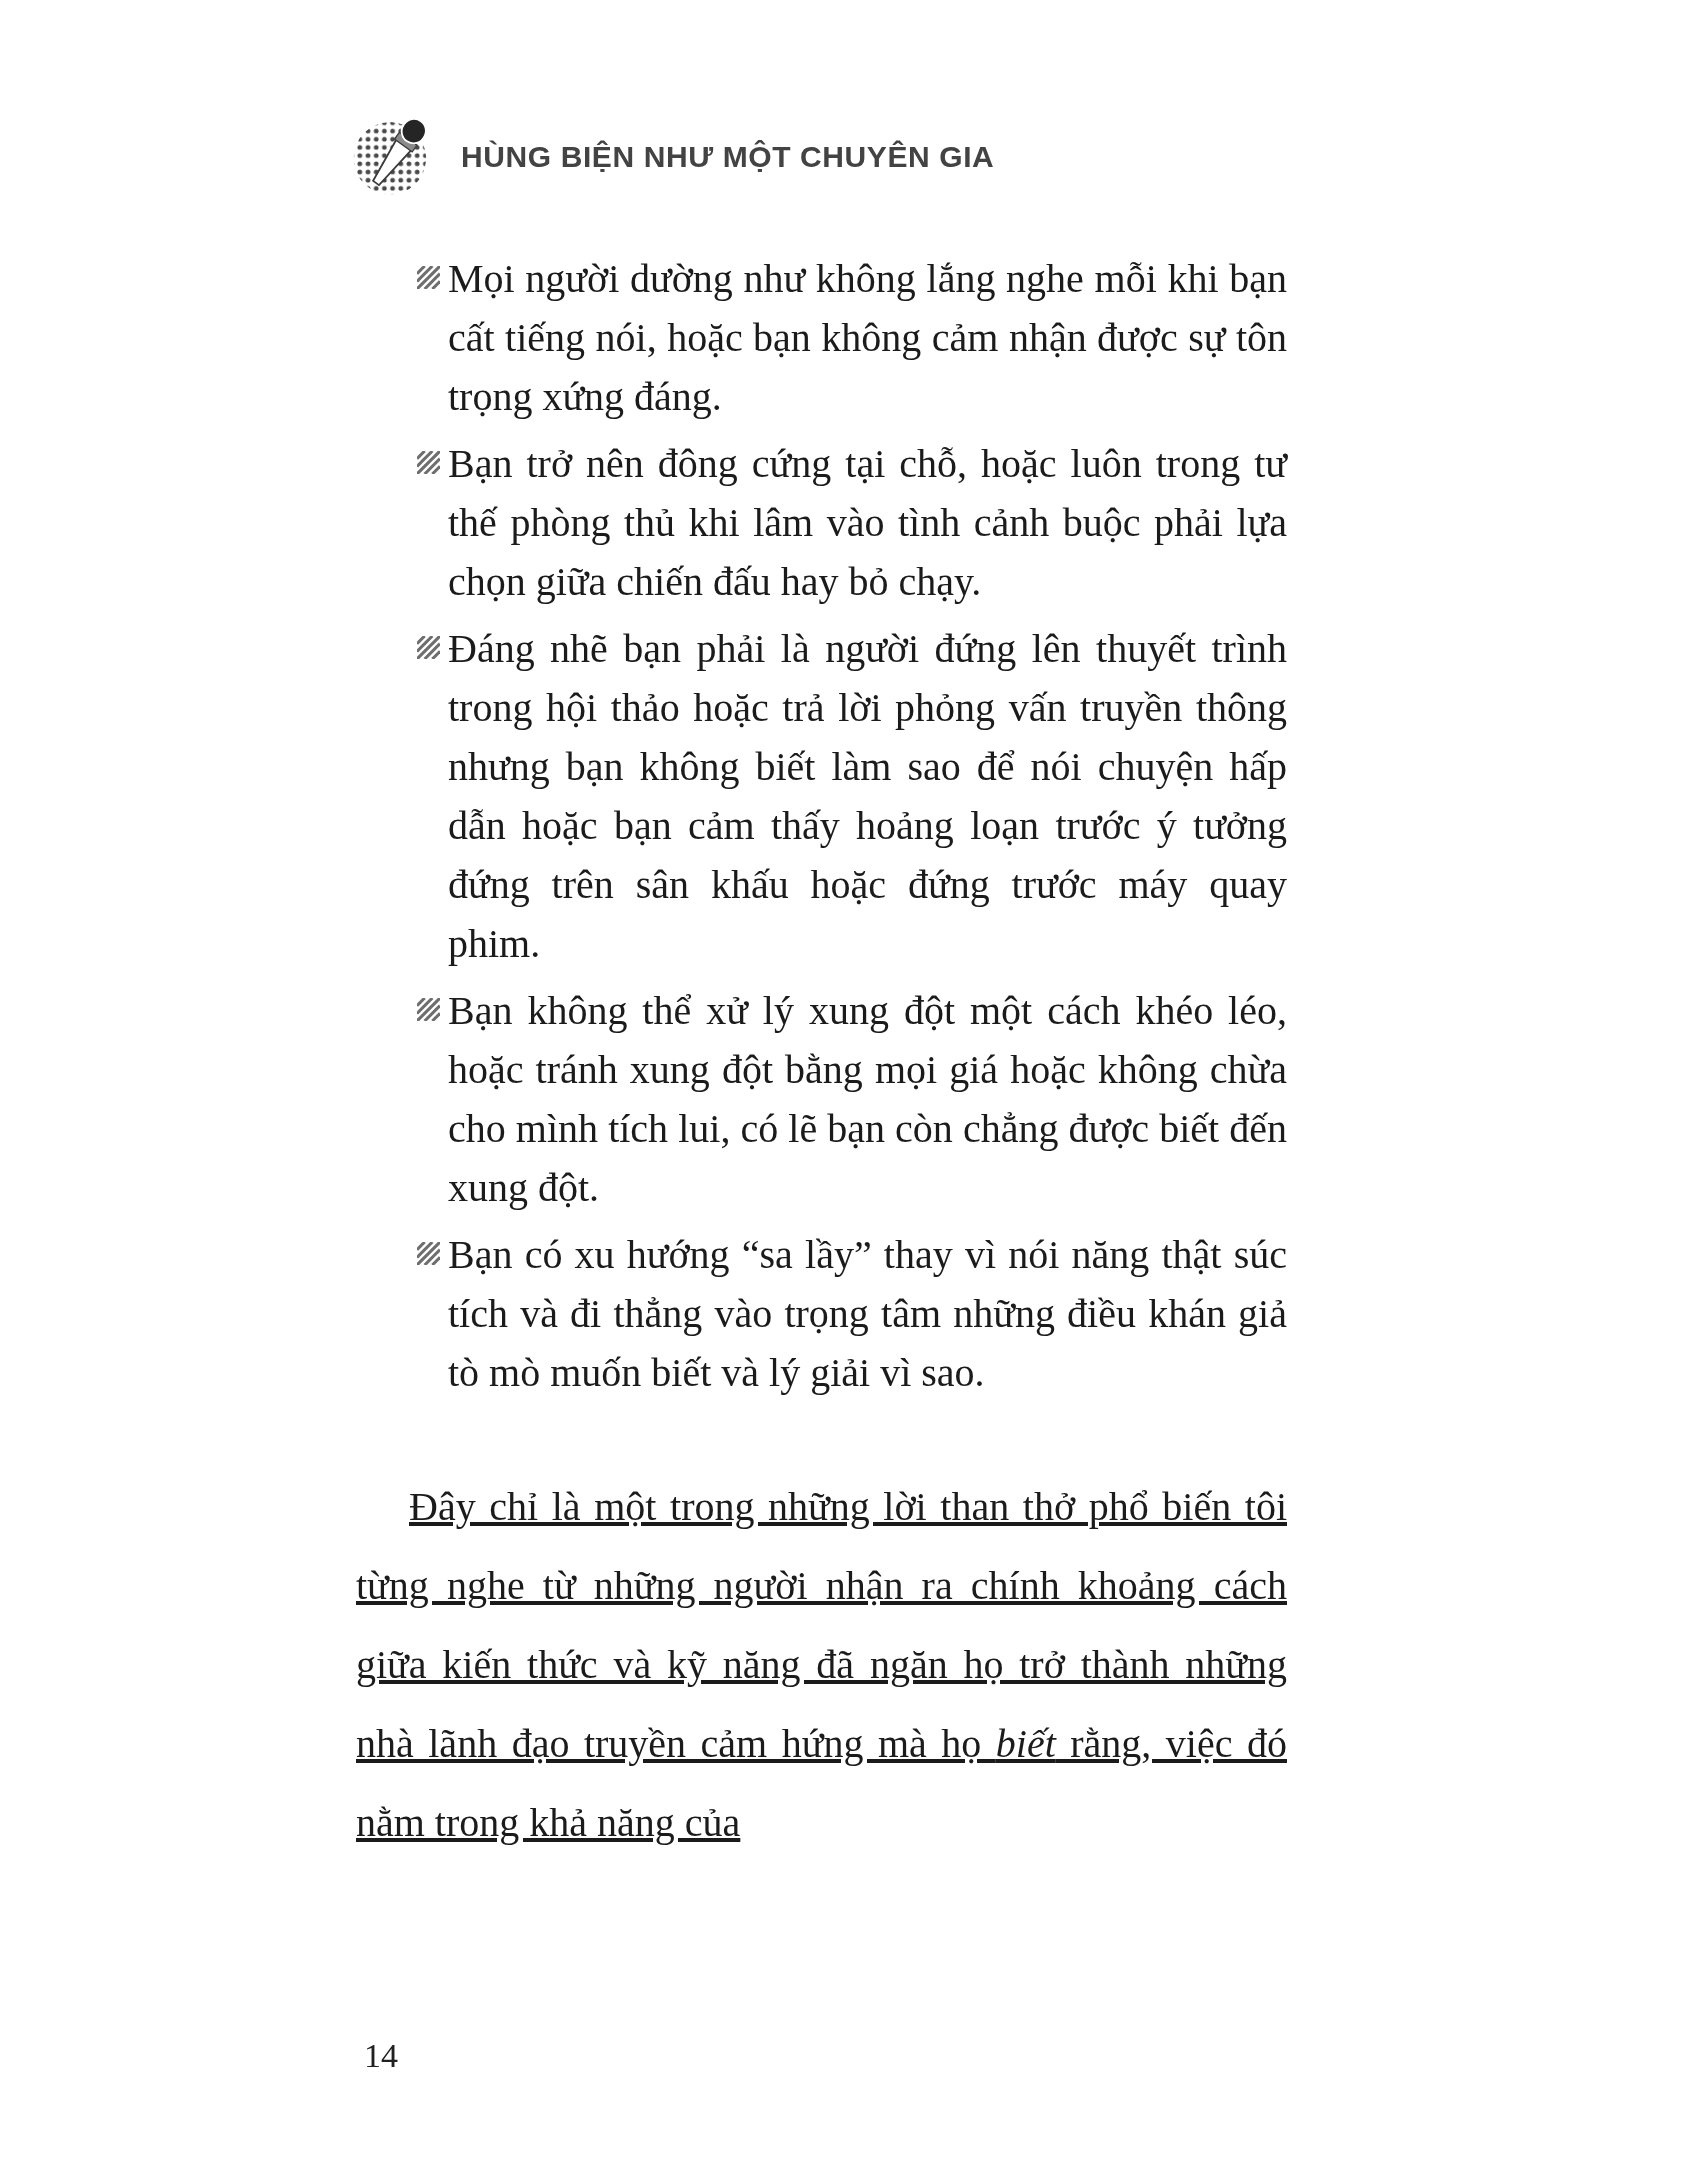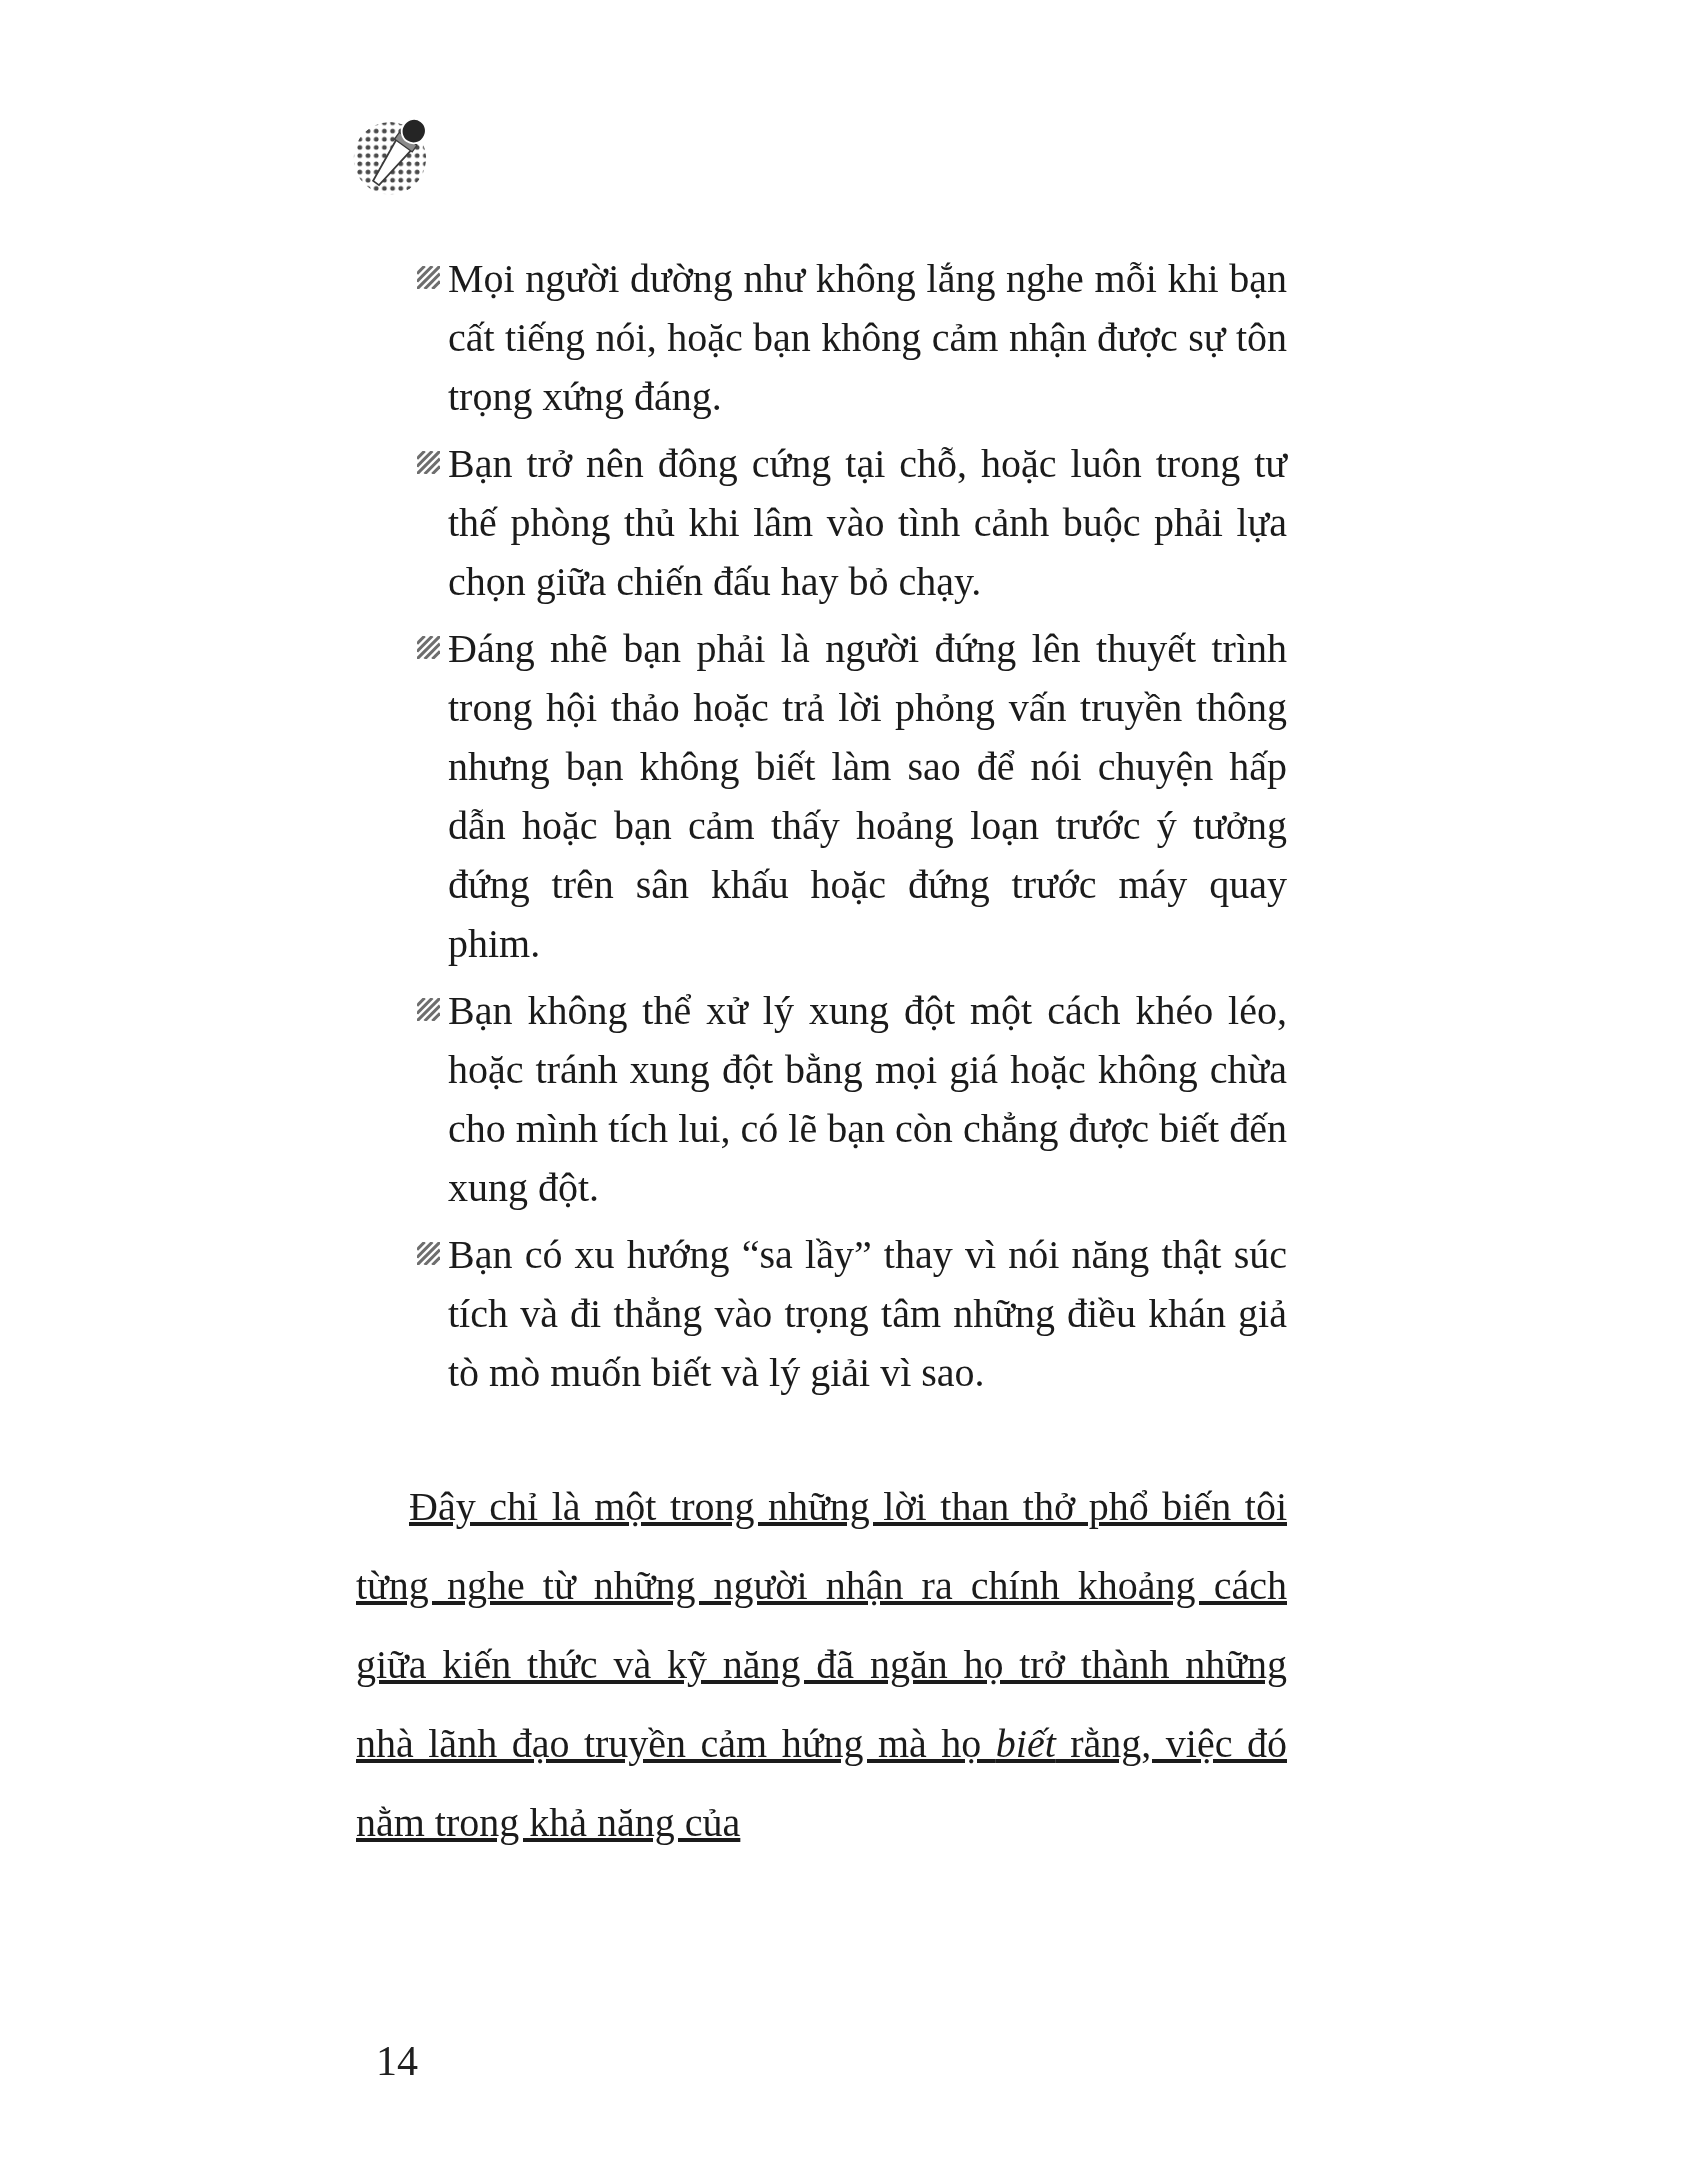--- a/index.html
+++ b/index.html
@@ -81,23 +81,23 @@
     line-height: 79px;
     text-align: justify;
     text-indent: 53px;
     text-decoration: underline;
   }
   .paragraph em {
     font-style: italic;
   }
   .page-number {
     position: absolute;
-    left: 376px;
+    left: 364px;
     top: 2037px;
-    font-size: 42px;
+    font-size: 34px;
     color: #202020;
   }
 </style>
 </head>
 <body>
 
 <div class="page">
 
   <div class="header">
     <span class="header-icon">
@@ -111,20 +111,21 @@
           </clipPath>
         </defs>
         <circle cx="46" cy="52" r="40" fill="url(#halftone)" clip-path="url(#discClip)"></circle>
         <g transform="rotate(36 52 50)">
           <path d="M42 34 L62 34 L56 86 L48 86 Z" fill="#ffffff" stroke="#3a3a3a" stroke-width="2"></path>
           <rect x="40" y="26" width="24" height="9" fill="#8a8a8a" stroke="#3a3a3a" stroke-width="1.5"></rect>
           <rect x="39" y="2" width="26" height="27" rx="13" fill="#252525" stroke="#ffffff" stroke-width="2"></rect>
         </g>
       </svg>
     </span>
+    <span class="header-title">HÙNG BIỆN NHƯ MỘT CHUYÊN GIA</span>
   </div>
 
   <div class="content">
     <ul class="bullets">
       <li>
         <span class="bullet-icon">
           <svg viewBox="0 0 18 18" xmlns="http://www.w3.org/2000/svg">
             <g stroke="#6e6e6e" stroke-width="2.4">
               <line x1="0" y1="6" x2="6" y2="0"></line>
               <line x1="0" y1="12" x2="12" y2="0"></line>

